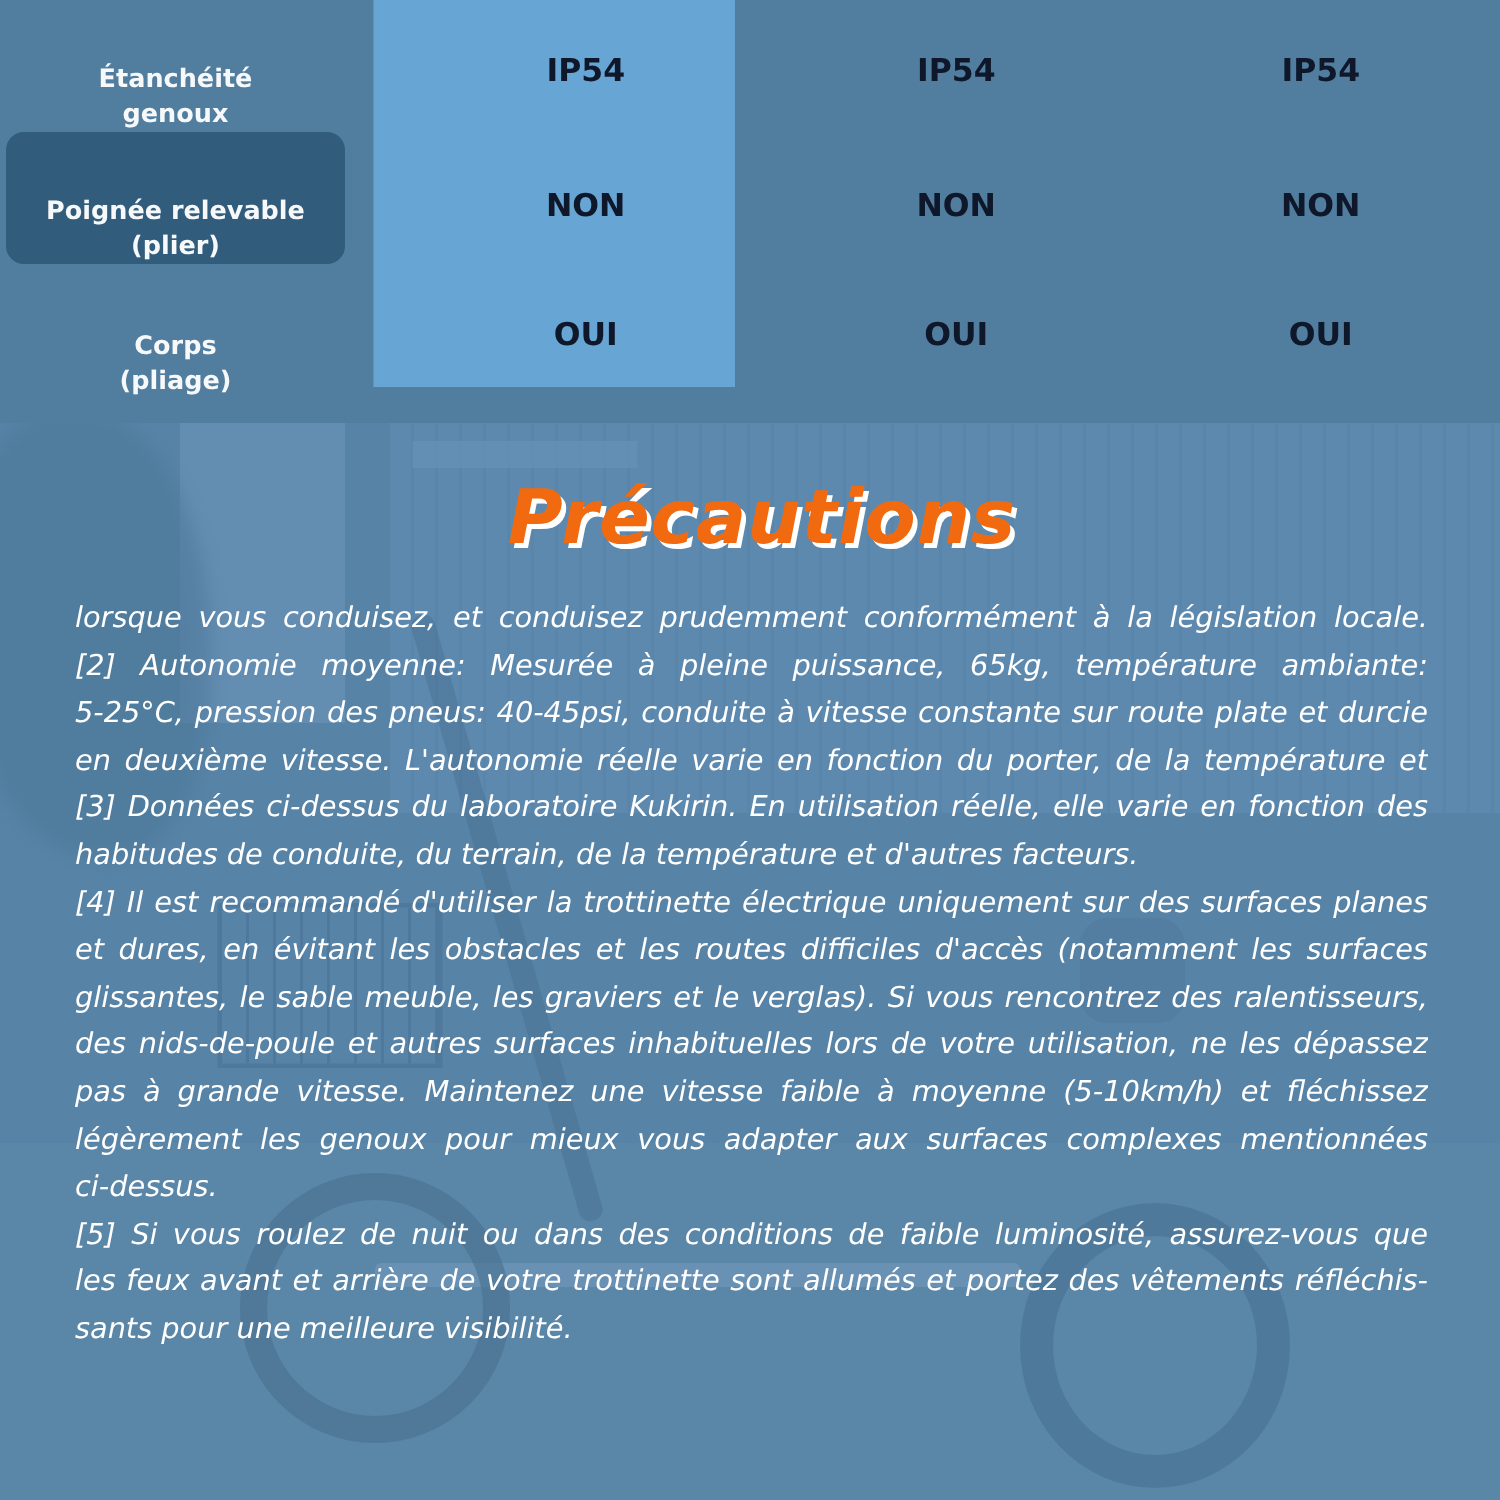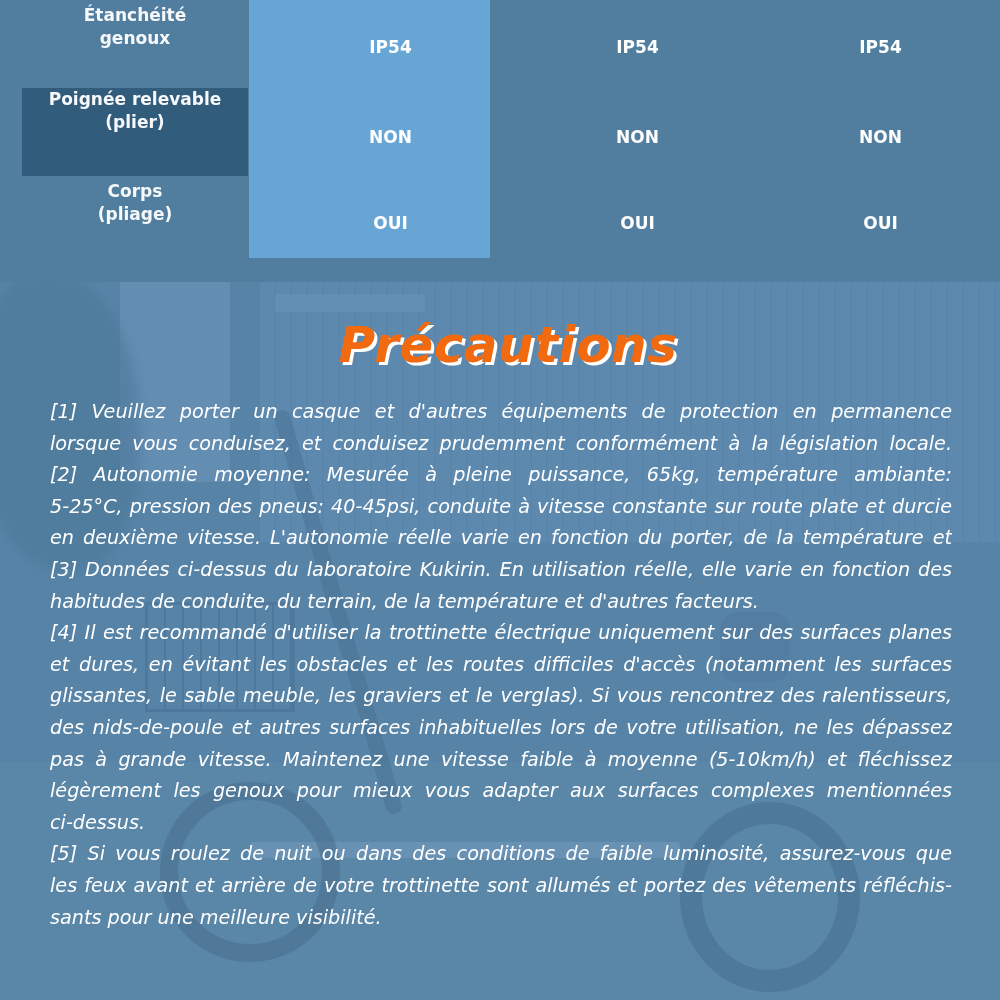--- a/index.html
+++ b/index.html
@@ -19,41 +19,41 @@
       background: #517e9f;
     }
     .highlight-col {
       position: absolute;
       left: 249px; top: 0;
       width: 241px; height: 258px;
       background: #67a5d4;
     }
     .row-label-box {
       position: absolute;
-      left: 22px;
+      left: 4px;
       width: 226px;
       display: flex;
-      align-items: flex-start;
+      align-items: flex-end;
       justify-content: center;
       text-align: center;
       font-weight: bold;
       font-size: 17px;
       line-height: 23px;
       color: #f6f8fa;
     }
-    .row-label-box.dark { background: #315c7c; }
+    .row-label-box.dark { background: #315c7c; border-radius: 12px; }
     .row-label-box .l { display: block; }
     .cell {
       position: absolute;
       width: 283px;
       text-align: center;
       font-weight: bold;
-      font-size: 17px;
+      font-size: 21px;
       line-height: 20px;
-      color: #ffffff;
+      color: #0f172a;
     }
     .c1 { left: 249px; }
     .c2 { left: 496px; }
     .c3 { left: 739px; }
 
     
     .photo-area {
       position: absolute;
       left: 0; top: 282px;
       width: 1000px; height: 718px;
@@ -164,21 +164,20 @@
   <div class="bg bg-basket"></div>
   <div class="bg bg-seat"></div>
   <div class="bg bg-deck"></div>
   <div class="bg bg-wheel-left"></div>
   <div class="bg bg-wheel-right"></div>
 </div>
 
 <h1 class="title">Précautions</h1>
 
 <div class="notes">
-  <span class="note-line">[1] Veuillez porter un casque et d'autres équipements de protection en permanence</span>
   <span class="note-line">lorsque vous conduisez, et conduisez prudemment conformément à la législation locale.</span>
   <span class="note-line">[2] Autonomie moyenne: Mesurée à pleine puissance, 65kg, température ambiante:</span>
   <span class="note-line">5-25°C, pression des pneus: 40-45psi, conduite à vitesse constante sur route plate et durcie</span>
   <span class="note-line">en deuxième vitesse. L'autonomie réelle varie en fonction du porter, de la température et</span>
   <span class="note-line">[3] Données ci-dessus du laboratoire Kukirin. En utilisation réelle, elle varie en fonction des</span>
   <span class="note-line last">habitudes de conduite, du terrain, de la température et d'autres facteurs.</span>
   <span class="note-line">[4] Il est recommandé d'utiliser la trottinette électrique uniquement sur des surfaces planes</span>
   <span class="note-line">et dures, en évitant les obstacles et les routes difficiles d'accès (notamment les surfaces</span>
   <span class="note-line">glissantes, le sable meuble, les graviers et le verglas). Si vous rencontrez des ralentisseurs,</span>
   <span class="note-line">des nids-de-poule et autres surfaces inhabituelles lors de votre utilisation, ne les dépassez</span>

